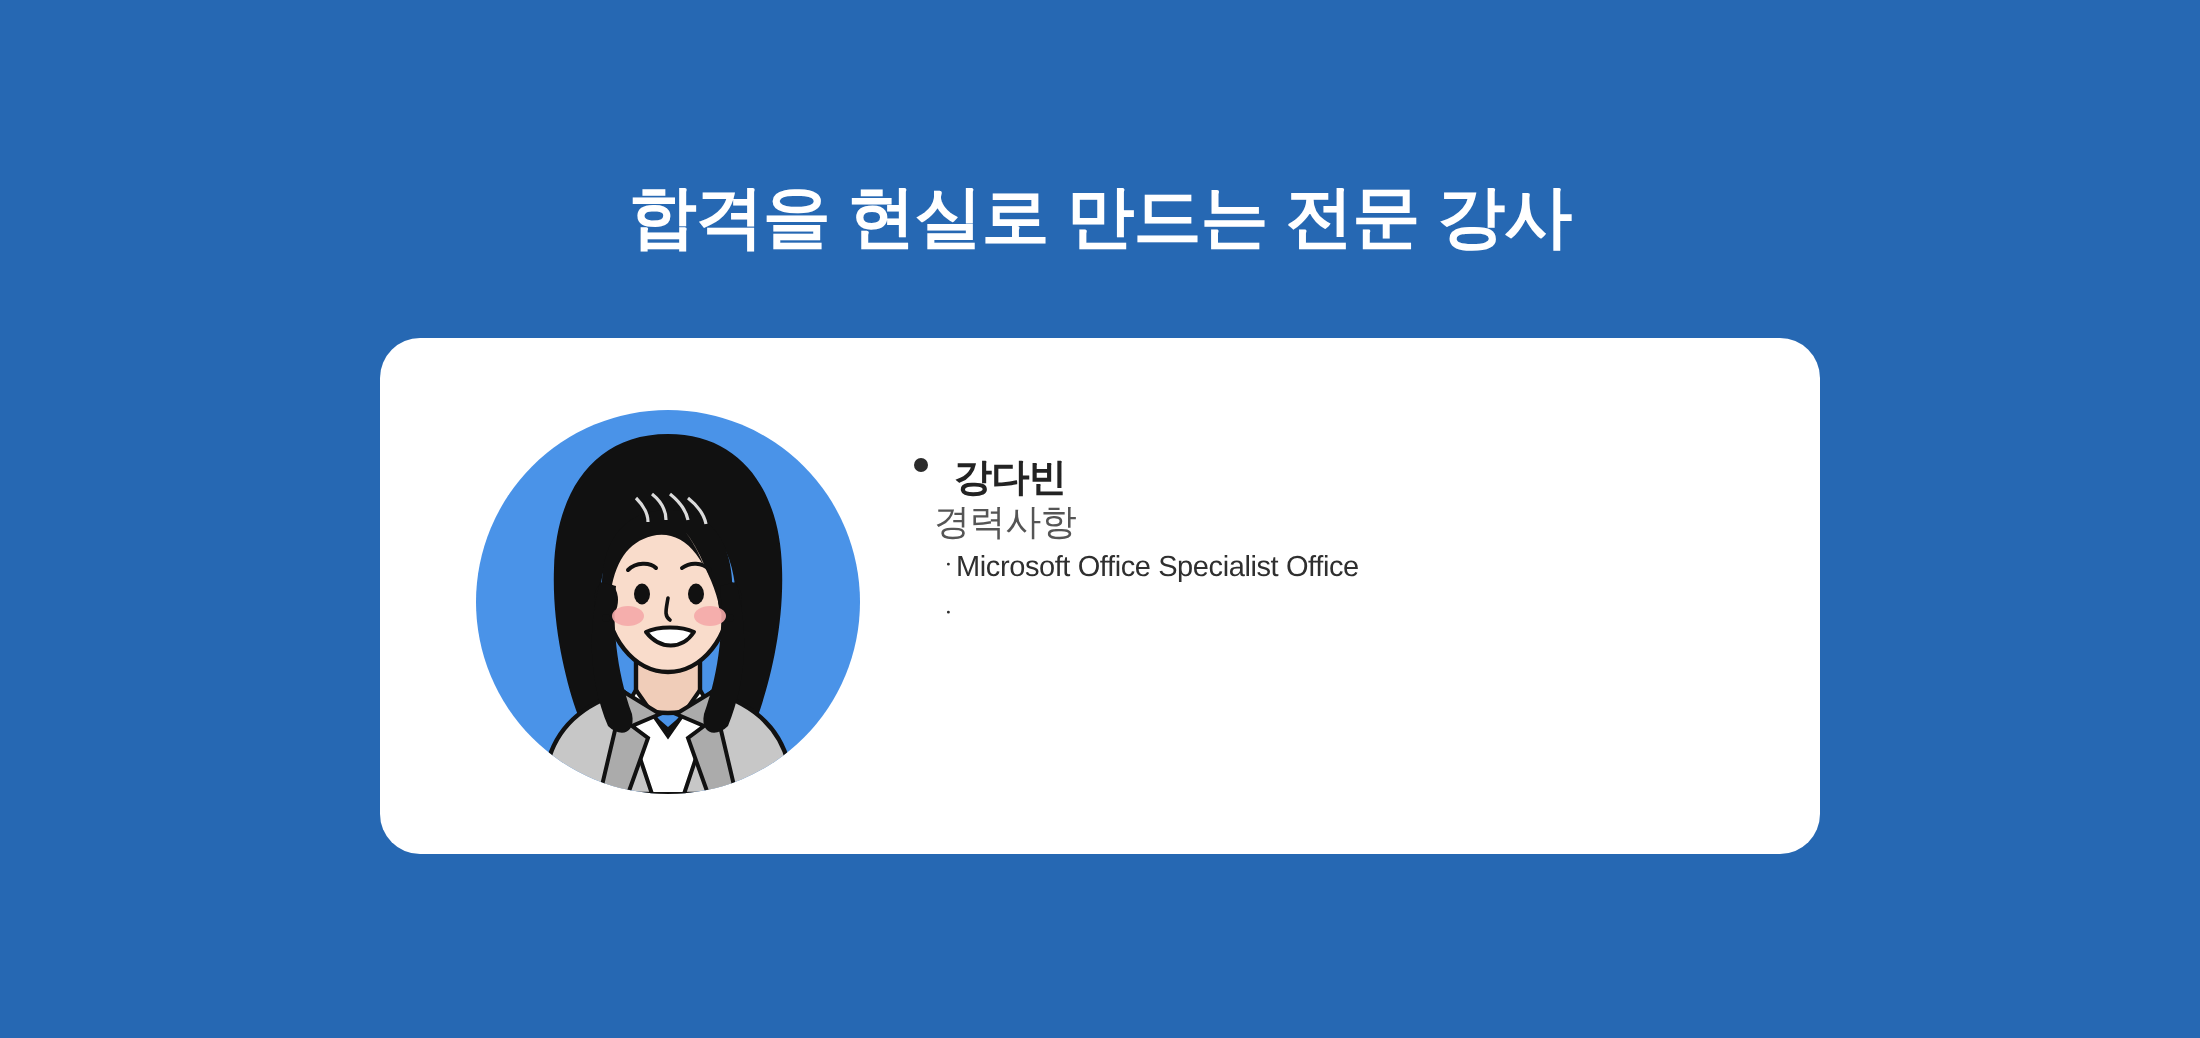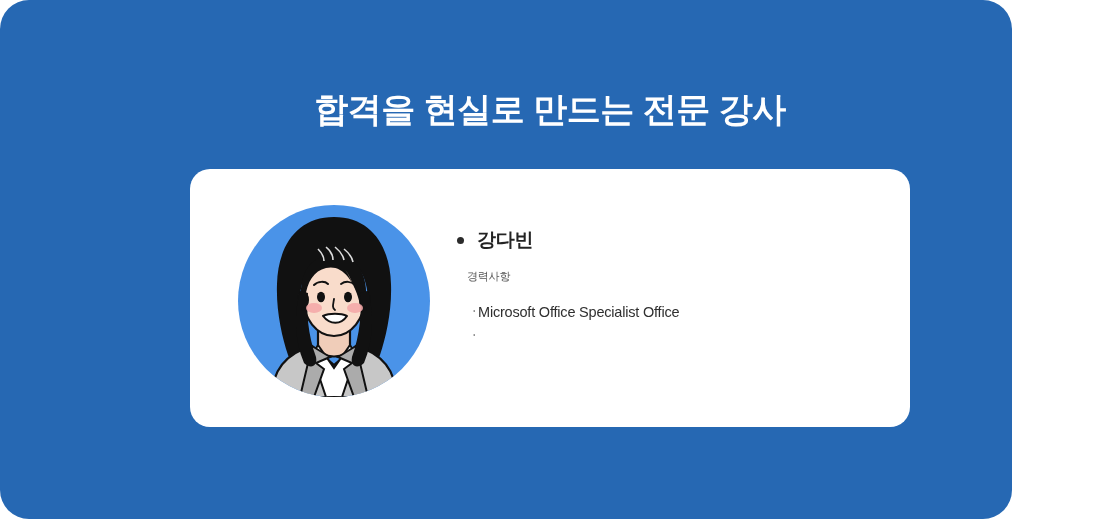--- a/index.html
+++ b/index.html
@@ -7,25 +7,24 @@
     padding: 0;
   }
   body {
     width: 1100px;
     height: 519px;
     overflow: hidden;
     font-family: "Liberation Sans", "DejaVu Sans", sans-serif;
   }
   .page {
     position: relative;
-    width: 1012px;
+    width: 1100px;
     height: 519px;
     background: #2668B3;
     box-sizing: border-box;
-    border-radius: 29px;
   }
   .headline {
     position: absolute;
     left: 0;
     top: 86px;
     width: 1100px;
     text-align: center;
     color: #FFFFFF;
     font-size: 34px;
     font-weight: bold;
@@ -57,45 +56,44 @@
     overflow: visible;
   }
   .info {
     position: absolute;
     left: 265px;
     top: 60px;
     width: 430px;
   }
   .name-row {
     display: flex;
-    align-items: center;
     gap: 13px;
-    margin-bottom: 16px;
+    margin-bottom: 1px;
   }
   .bullet-dot {
     width: 7px;
     height: 7px;
     border-radius: 50%;
     background: #2B2B2B;
     flex: 0 0 auto;
     margin-left: 2px;
   }
   .name {
     font-size: 19px;
     font-weight: bold;
     color: #232323;
     letter-spacing: -0.3px;
     line-height: 22px;
   }
   .career-label {
-    font-size: 11px;
+    font-size: 18px;
     color: #555555;
     letter-spacing: -0.2px;
     margin-left: 12px;
-    margin-bottom: 15px;
+    margin-bottom: 2px;
     line-height: 18px;
   }
   .career-list {
     list-style: none;
     margin: 0;
     padding: 0;
     margin-left: 12px;
   }
   .career-item {
     font-size: 14.5px;

